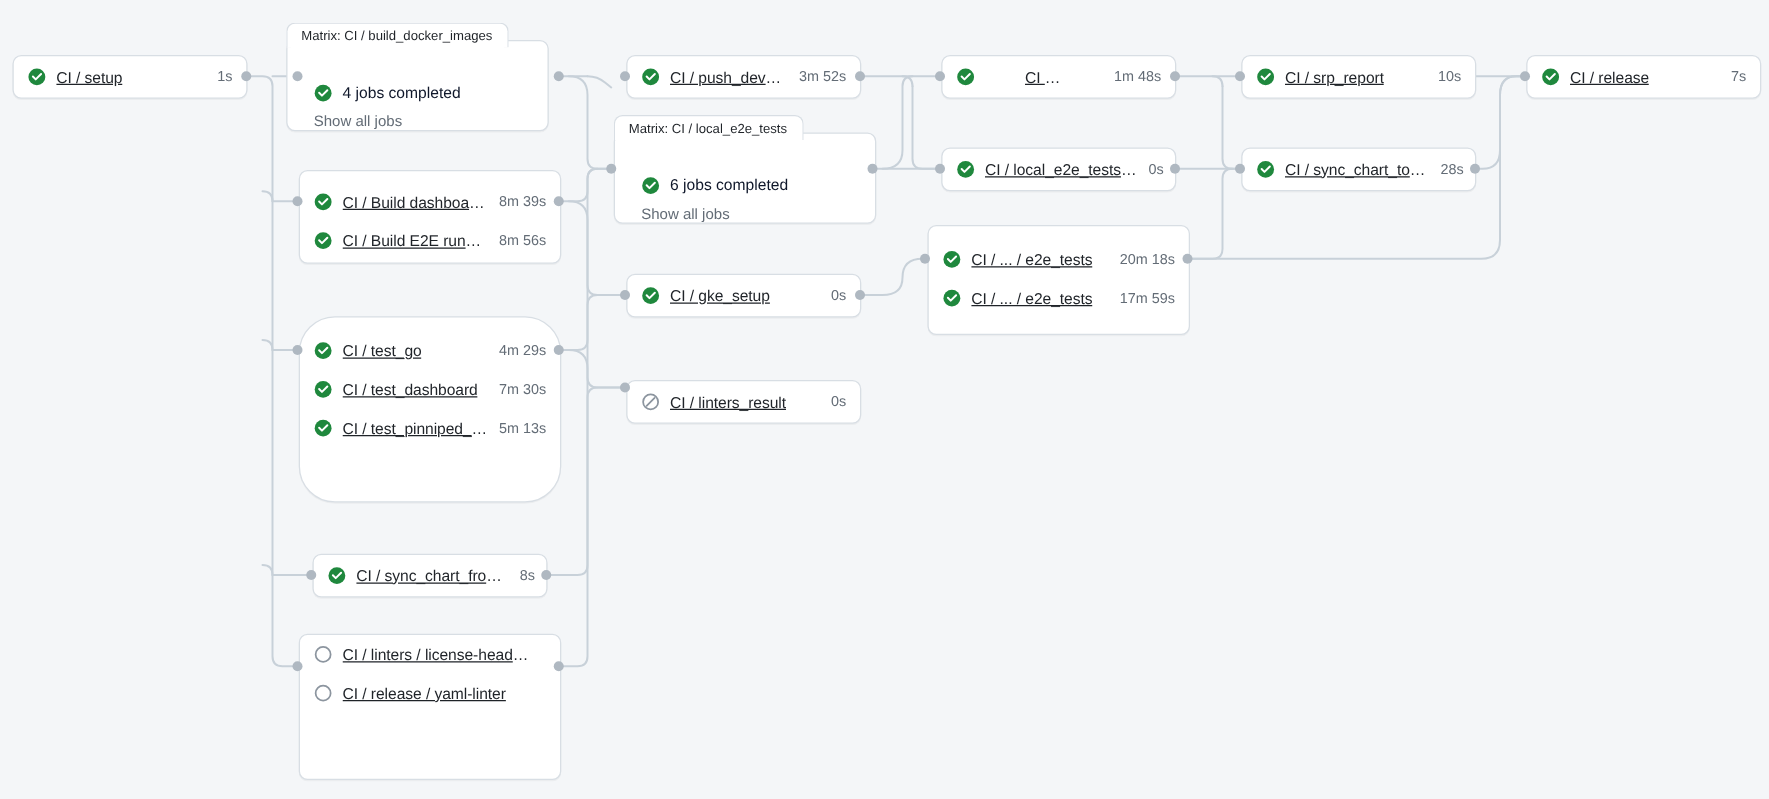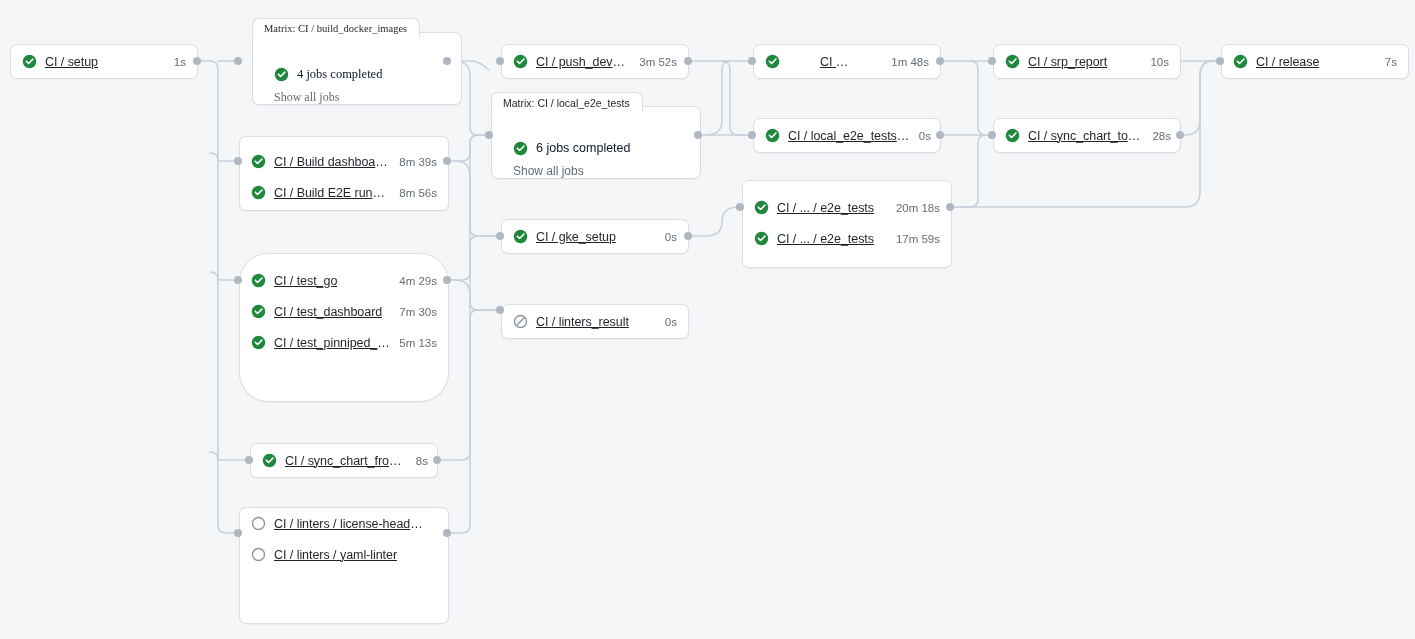--- a/index.html
+++ b/index.html
@@ -138,21 +138,21 @@
       <svg class="ico" viewBox="0 0 16 16">
           <circle cx="8" cy="8" r="7.2" fill="#1f883d"></circle>
           <path d="M11.6 5.5 7 10.1 4.6 7.7" stroke="#fff" stroke-width="1.7" fill="none" stroke-linecap="round" stroke-linejoin="round"></path>
         </svg>
       <span class="label">CI / setup</span>
       <span class="dur">1s</span>
     </div>
   </div>
   <div class="port" style="left:193px; top:57px;"></div>
 
-  <div class="matrix" style="left:252px; top:18px; width:210px; height:73px;font-family:Liberation Serif, serif;">
+  <div class="matrix" style="left:229px; top:18px; width:210px; height:73px;">
     <div class="tab">Matrix: CI / build_docker_images</div>
     <div class="body" style="top:14px; width:210px; height:73px;">
       <div class="mrow" style="margin-top:31px;">
         <svg class="ico" viewBox="0 0 16 16">
             <circle cx="8" cy="8" r="7.2" fill="#1f883d"></circle>
             <path d="M11.6 5.5 7 10.1 4.6 7.7" stroke="#fff" stroke-width="1.7" fill="none" stroke-linecap="round" stroke-linejoin="round"></path>
           </svg>
         <span class="mlabel">4 jobs completed</span>
       </div>
       <div class="sub">Show all jobs</div>
@@ -229,21 +229,21 @@
       <svg class="ico" viewBox="0 0 16 16">
           <circle cx="8" cy="8" r="6.4" fill="none" stroke="#8c959f" stroke-width="1.5"></circle>
         </svg>
       <span class="label">CI / linters / license-headers-l...</span>
       <span class="dur"></span>
     </div>
     <div class="row">
       <svg class="ico" viewBox="0 0 16 16">
           <circle cx="8" cy="8" r="6.4" fill="none" stroke="#8c959f" stroke-width="1.5"></circle>
         </svg>
-      <span class="label">CI / linters / yaml-linter</span>
+      <span class="label">CI / release / yaml-linter</span>
       <span class="dur"></span>
     </div>
   </div>
   <div class="port" style="left:234px; top:529px;"></div>
   <div class="port" style="left:443px; top:529px;"></div>
 
   <div class="card" style="left:501px; top:44px; width:188px; height:35px;">
     <div class="row" style="height:33px;">
       <svg class="ico" viewBox="0 0 16 16">
           <circle cx="8" cy="8" r="7.2" fill="#1f883d"></circle>

